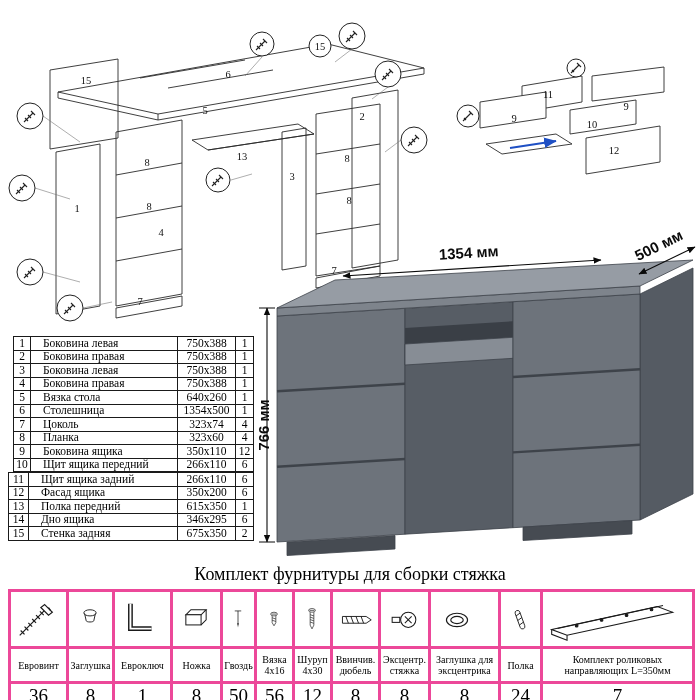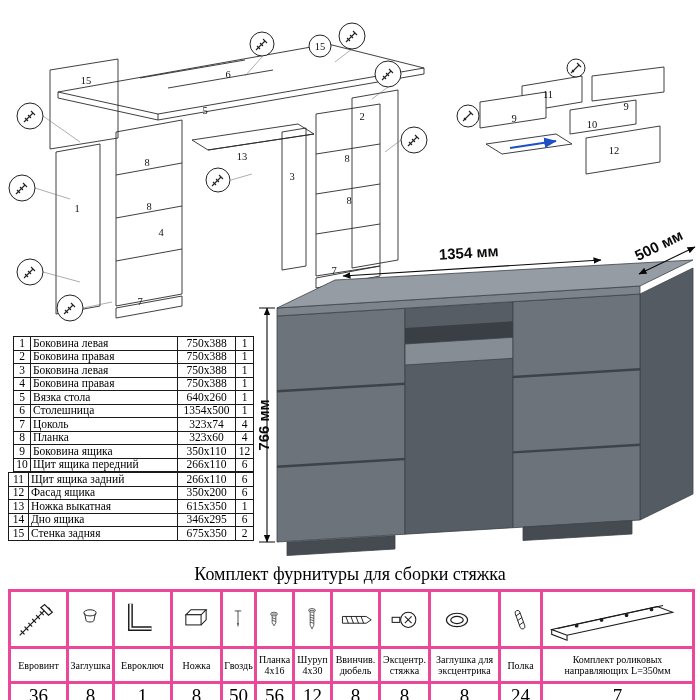--- a/index.html
+++ b/index.html
@@ -5,21 +5,21 @@
   html,body{margin:0;padding:0}
   body{width:700px;height:700px;background:#fff;position:relative;overflow:hidden;
        font-family:"Liberation Serif",serif;color:#000}
   .abs{position:absolute}
   svg{display:block}
   svg text{font-family:"Liberation Serif",serif;fill:#111}
   .dia-label{font-size:10.5px}
   .dim-label{font-family:"Liberation Sans",sans-serif;font-weight:bold;font-size:15px;fill:#0a0a0a}
   table{border-collapse:collapse;table-layout:fixed}
   .parts{position:absolute;font-size:11.5px}
-  .parts td{border:1px solid #1a1a1a;padding:0 2px;height:12.5px;line-height:1;white-space:nowrap;overflow:hidden}
+  .parts td{border:1px solid #1a1a1a;padding:0 12px;height:12.5px;line-height:1;white-space:nowrap;overflow:hidden}
   .parts .c{text-align:center;padding:0 1px}
   .hw-title{position:absolute;left:0;top:564px;width:700px;text-align:center;font-size:18px}
   .hw{position:absolute;left:8px;top:589px;width:684px;font-size:10px}
   .hw td{border:3px solid #ec4899;text-align:center;vertical-align:middle;padding:1px;overflow:hidden}
   .hw tr.icons td{height:52px}
   .hw tr.names td{height:30px;line-height:1.1}
   .hw tr.qtys td{height:20px;font-size:19px}
 </style>
 </head>
 <body>
@@ -290,21 +290,21 @@
           <td class="c">6</td>
         </tr>
     <tr>
           <td class="c">12</td>
           <td>Фасад ящика</td>
           <td class="c">350x200</td>
           <td class="c">6</td>
         </tr>
     <tr>
           <td class="c">13</td>
-          <td>Ножка выкатная</td>
+          <td>Полка передний</td>
           <td class="c">615x350</td>
           <td class="c">1</td>
         </tr>
     <tr>
           <td class="c">14</td>
           <td>Дно ящика</td>
           <td class="c">346x295</td>
           <td class="c">6</td>
         </tr>
     <tr>
@@ -456,21 +456,21 @@
           </g>
         </svg>
       </td>
     </tr>
     <tr class="names">
       <td>Евровинт</td>
       <td>Заглушка</td>
       <td>Евроключ</td>
       <td>Ножка</td>
       <td>Гвоздь</td>
-      <td>Планка 4x16</td>
+      <td>Вязка 4x16</td>
       <td>Шуруп 4x30</td>
       <td>Ввинчив. дюбель</td>
       <td>Эксцентр. стяжка</td>
       <td>Заглушка для эксцентрика</td>
       <td>Полка</td>
       <td>Комплект роликовых направляющих L=350мм</td>
     </tr>
     <tr class="qtys">
       <td>36</td>
       <td>8</td>

